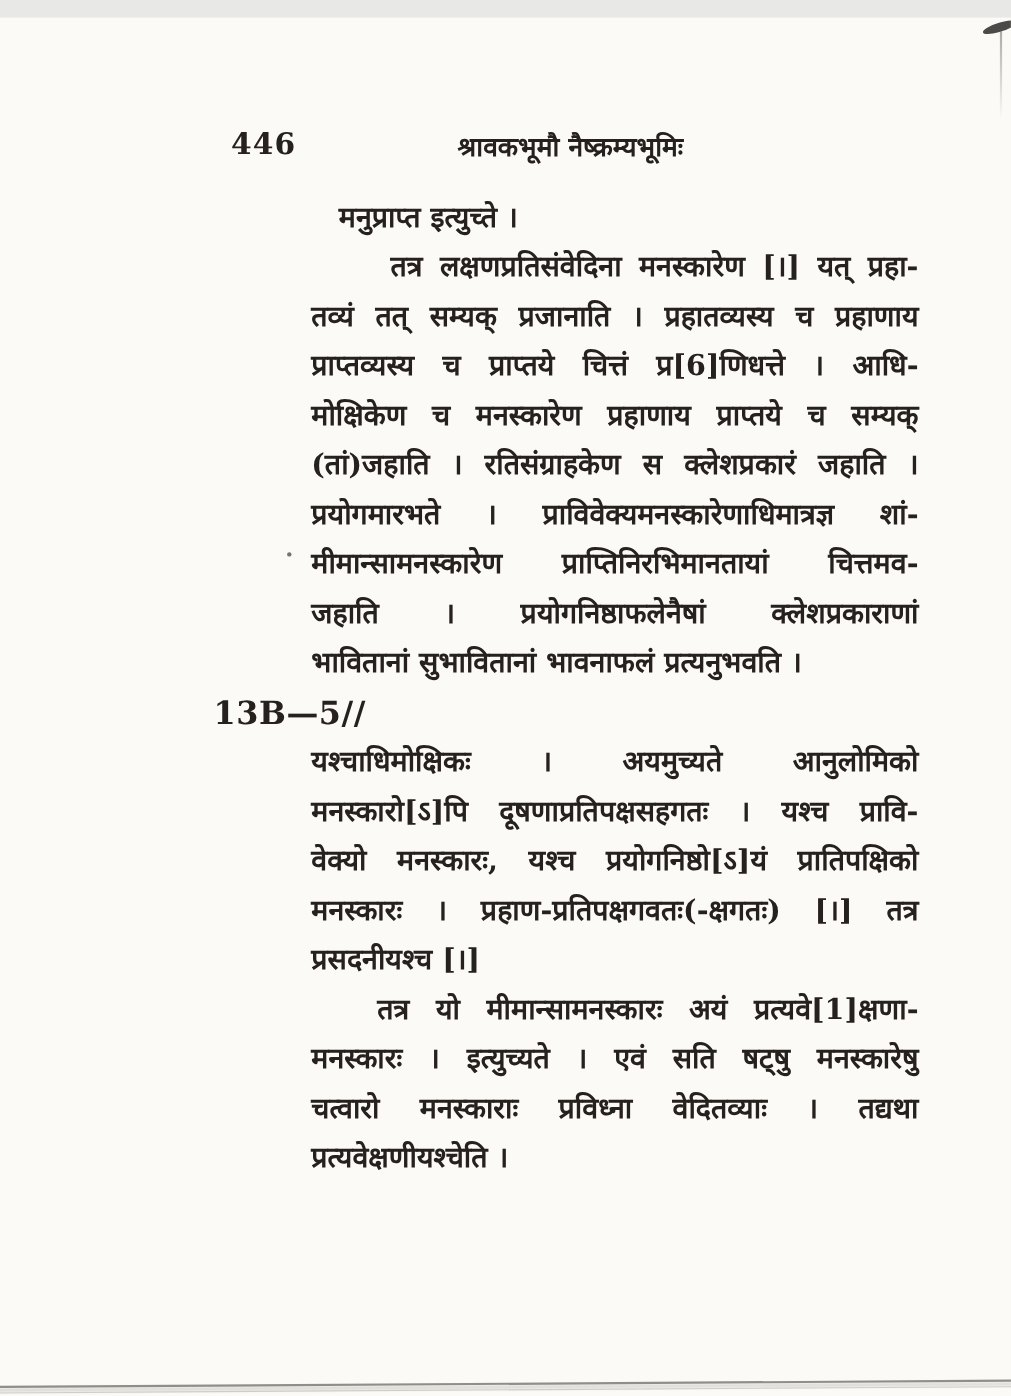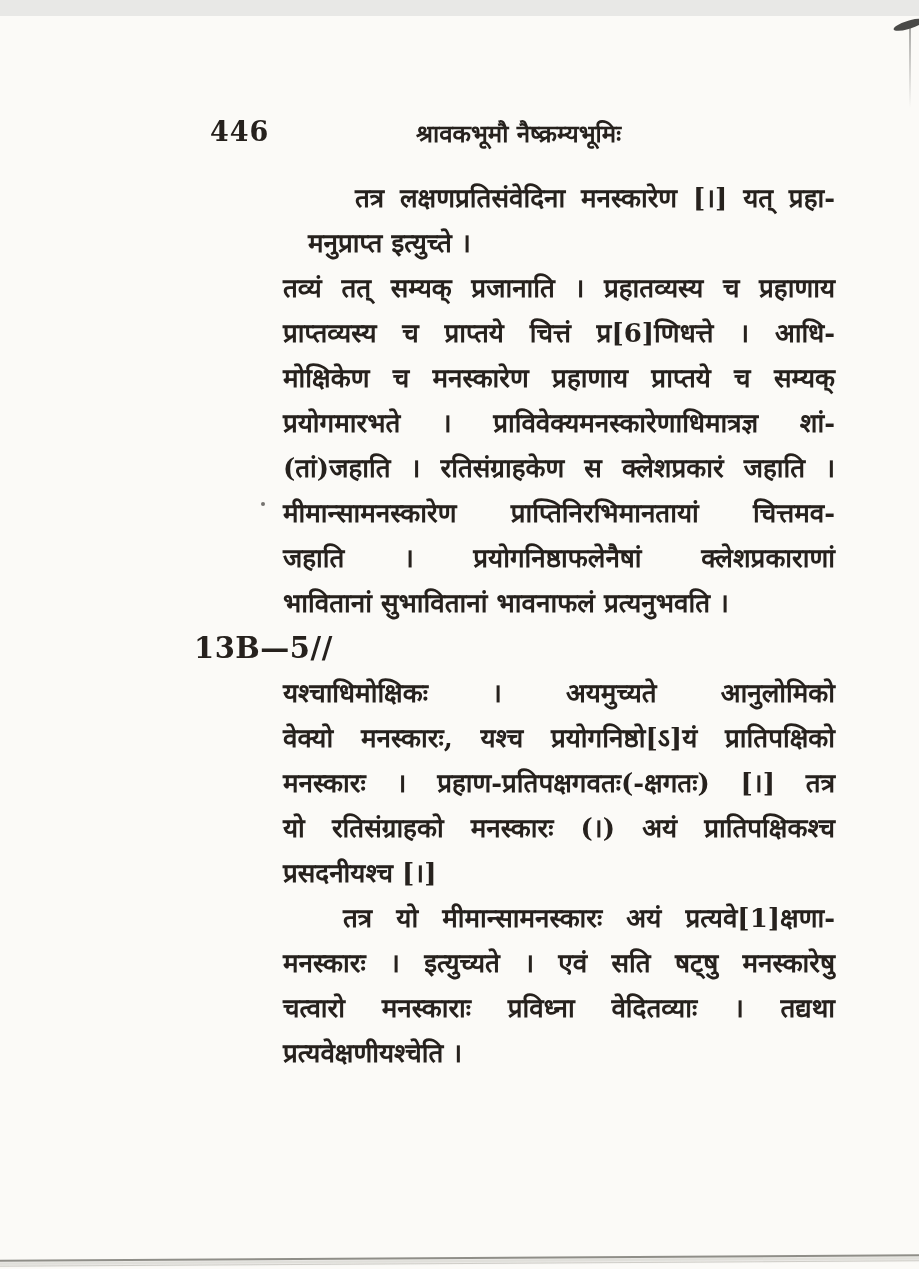--- a/index.html
+++ b/index.html
@@ -107,35 +107,35 @@
 </head>
 <body>
 
 <div class="page">
 
   <div class="page-number">446</div>
 
   <div class="running-title">श्रावकभूमौ नैष्क्रम्यभूमिः</div>
 
   <div class="text-block">
+      <div class="line" style="padding-left: 25px;"><span>मनुप्राप्त इत्युच्ते ।</span></div>
       <div class="line j" style="padding-left: 72px;"><span>तत्र लक्षणप्रतिसंवेदिना मनस्कारेण [।] यत् प्रहा-</span></div>
-      <div class="line" style="padding-left: 25px;"><span>मनुप्राप्त इत्युच्ते ।</span></div>
       <div class="line j"><span>तव्यं तत् सम्यक् प्रजानाति । प्रहातव्यस्य च प्रहाणाय</span></div>
       <div class="line j"><span>प्राप्तव्यस्य च प्राप्तये चित्तं प्र[6]णिधत्ते । आधि-</span></div>
       <div class="line j"><span>मोक्षिकेण च मनस्कारेण प्रहाणाय प्राप्तये च सम्यक्</span></div>
+      <div class="line j"><span>(तां)जहाति । रतिसंग्राहकेण स क्लेशप्रकारं जहाति ।</span></div>
       <div class="line j"><span>प्रयोगमारभते । प्राविवेक्यमनस्कारेणाधिमात्रज्ञ शां-</span></div>
-      <div class="line j"><span>(तां)जहाति । रतिसंग्राहकेण स क्लेशप्रकारं जहाति ।</span></div>
       <div class="line j"><span>मीमान्सामनस्कारेण प्राप्तिनिरभिमानतायां चित्तमव-</span></div>
       <div class="line j"><span>जहाति । प्रयोगनिष्ठाफलेनैषां क्लेशप्रकाराणां</span></div>
       <div class="line"><span>भावितानां सुभावितानां भावनाफलं प्रत्यनुभवति ।</span></div>
       <div class="line" style="padding-left: 100px;"><span class="margin-note">13B—5//</span></div>
       <div class="line j"><span>यश्चाधिमोक्षिकः । अयमुच्यते आनुलोमिको</span></div>
+      <div class="line j"><span>मनस्कारो[ऽ]पि दूषणाप्रतिपक्षसहगतः । यश्च प्रावि-</span></div>
       <div class="line j"><span>वेक्यो मनस्कारः, यश्च प्रयोगनिष्ठो[ऽ]यं प्रातिपक्षिको</span></div>
       <div class="line j"><span>मनस्कारः । प्रहाण-प्रतिपक्षगवतः(-क्षगतः) [।] तत्र</span></div>
-      <div class="line j"><span>यो रतिसंग्राहको मनस्कारः (।) अयं प्रातिपक्षिकश्च</span></div>
       <div class="line"><span>प्रसदनीयश्च [।]</span></div>
       <div class="line j" style="padding-left: 60px;"><span>तत्र यो मीमान्सामनस्कारः अयं प्रत्यवे[1]क्षणा-</span></div>
       <div class="line j"><span>मनस्कारः । इत्युच्यते । एवं सति षट्षु मनस्कारेषु</span></div>
       <div class="line j"><span>चत्वारो मनस्काराः प्रविध्ना वेदितव्याः । तद्यथा</span></div>
       <div class="line"><span>प्रत्यवेक्षणीयश्चेति ।</span></div>
     </div>
 
   <div class="corner-smudge"></div>
   <div class="corner-streak"></div>
   <div class="stray-dot"></div>

